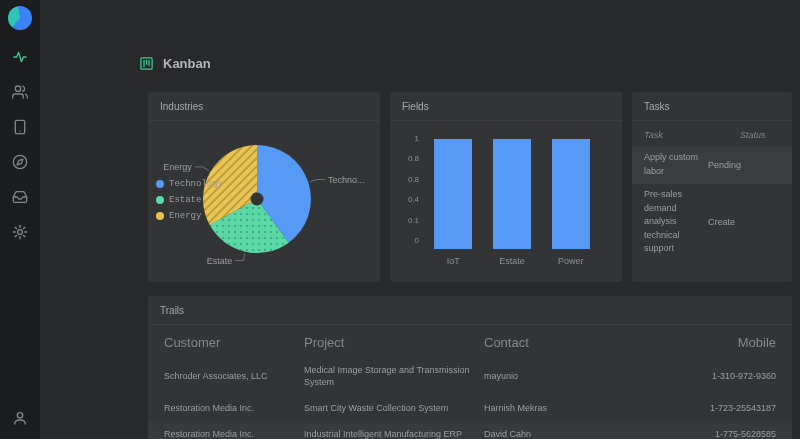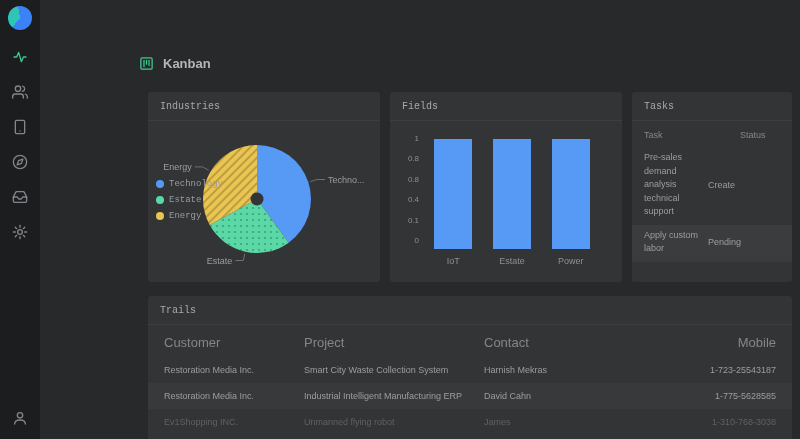--- a/index.html
+++ b/index.html
@@ -25,21 +25,21 @@
   .main { position:absolute; left:40px; top:0; right:0; bottom:0;margin-top:48px; }
   .topbar { height:30px; display:flex; align-items:center; gap:9px; padding-left:99px; }
   .kanban-ic { width:15px; height:15px; color:#3fc98f; display:flex; }
   .kanban-ic svg { width:15px; height:15px; }
   .page-title { font-size:13px; font-weight:700; color:#b3b6b8; }
 
   .content { padding:14px 8px 0 108px; }
   .cards-row { display:flex; gap:10px; }
   .card { background:#323436; border-radius:3px; position:relative; overflow:hidden; }
   .card-title { font-size:10px; color:#a6a9ab; padding:9px 12px 8px;
-                border-bottom:1px solid #3c3e40;font-family:Liberation Mono, monospace; }
+                border-bottom:1px solid #3c3e40; }
   .card-industries { width:232px; height:190px; }
   .card-fields     { width:232px; height:190px; }
   .card-tasks      { width:160px; height:190px; }
 
   
   .industries-body { position:relative; height:161px; }
   .industries-body svg.pie { position:absolute; left:0; top:0; }
   .pie-legend { position:absolute; left:8px; top:58px; display:flex; flex-direction:column; gap:6px; }
   .legend-item { display:flex; align-items:center; gap:5px; cursor:pointer;font-family:Liberation Mono, monospace; }
   .legend-dot { width:8px; height:8px; border-radius:50%; }
@@ -52,21 +52,21 @@
                margin-top:-4px; margin-bottom:-4px; }
   .ytick { font-size:8px; color:#8d9093; height:8px; line-height:8px; }
   .bar-main { flex:1; }
   .bar-plot { height:110px; display:flex; justify-content:space-around; align-items:flex-end; }
   .bar-col { width:38px; height:100%; display:flex; align-items:flex-end; }
   .bar { width:100%; }
   .bar-xlabels { display:flex; justify-content:space-around; margin-top:7px; }
   .bar-xlabel { width:38px; text-align:center; font-size:9px; color:#8d9093; }
 
   
-  .tasks-head { display:flex; padding:9px 12px 7px; font-size:9px; color:#84878a; }
+  .tasks-head { display:flex; padding:9px 12px 7px; font-size:9px; color:#84878a;font-style:italic; }
   .tasks-head .h-task { flex:1; }
   .tasks-head .h-status { width:40px; }
   .task-row { display:flex; padding:4px 12px 6px; font-size:9px; color:#9b9ea1; }
   .task-row .c-task { flex:1; width:56px; max-width:64px; line-height:1.5; }
   .task-row .c-status { width:40px; align-self:center; }
   .task-row.alt { background:#3a3c3d; }
 
   
   .card-trails { margin-top:14px; width:644px; height:177px; }
   .trails-head, .trail-row { display:grid; grid-template-columns:140px 180px 1fr 112px;
@@ -238,42 +238,48 @@
             </div>
           </div>
         </section>
 
         <section class="card card-tasks fade-bottom">
           <div class="card-title">Tasks</div>
           <div class="tasks-head">
             <div class="h-task">Task</div>
             <div class="h-status">Status</div>
           </div>
+          <div class="task-row alt">
+            <div class="c-task">Apply custom labor</div>
+            <div class="c-status">Pending</div>
+          </div>
           <div class="task-row">
             <div class="c-task">Pre-sales demand analysis technical support</div>
             <div class="c-status">Create</div>
-          </div>
-          <div class="task-row alt">
-            <div class="c-task">Apply custom labor</div>
-            <div class="c-status">Pending</div>
           </div>
         </section>
 
       </div>
 
       <section class="card card-trails fade-bottom">
         <div class="card-title">Trails</div>
         <div class="trails-head">
           <div>Customer</div>
           <div>Project</div>
           <div>Contact</div>
           <div class="h-mobile">Mobile</div>
         </div>
 
         <div class="trail-row">
+          <div class="c-customer">Schroder Associates, LLC</div>
+          <div class="c-project">Medical Image Storage and Transmission System</div>
+          <div class="c-contact">mayunio</div>
+          <div class="c-mobile">1-310-972-9360</div>
+        </div>
+        <div class="trail-row">
           <div class="c-customer">Restoration Media Inc.</div>
           <div class="c-project">Smart City Waste Collection System</div>
           <div class="c-contact">Harnish Mekras</div>
           <div class="c-mobile">1-723-25543187</div>
         </div>
         <div class="trail-row alt">
           <div class="c-customer">Restoration Media Inc.</div>
           <div class="c-project">Industrial Intelligent Manufacturing ERP</div>
           <div class="c-contact">David Cahn</div>
           <div class="c-mobile">1-775-5628585</div>

